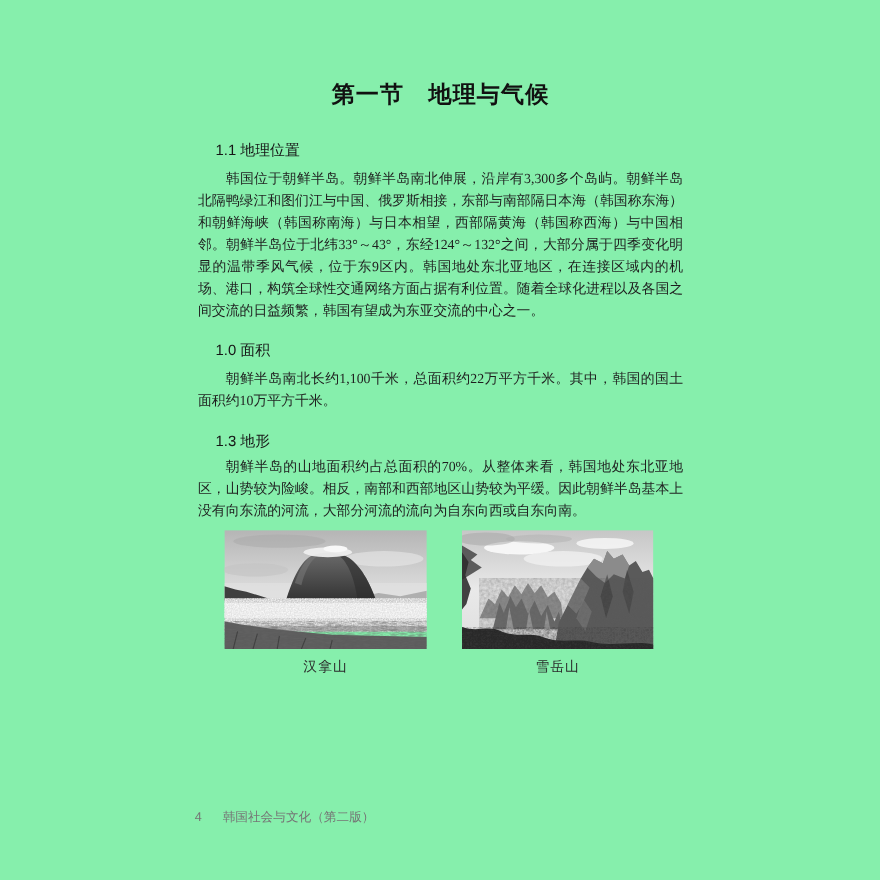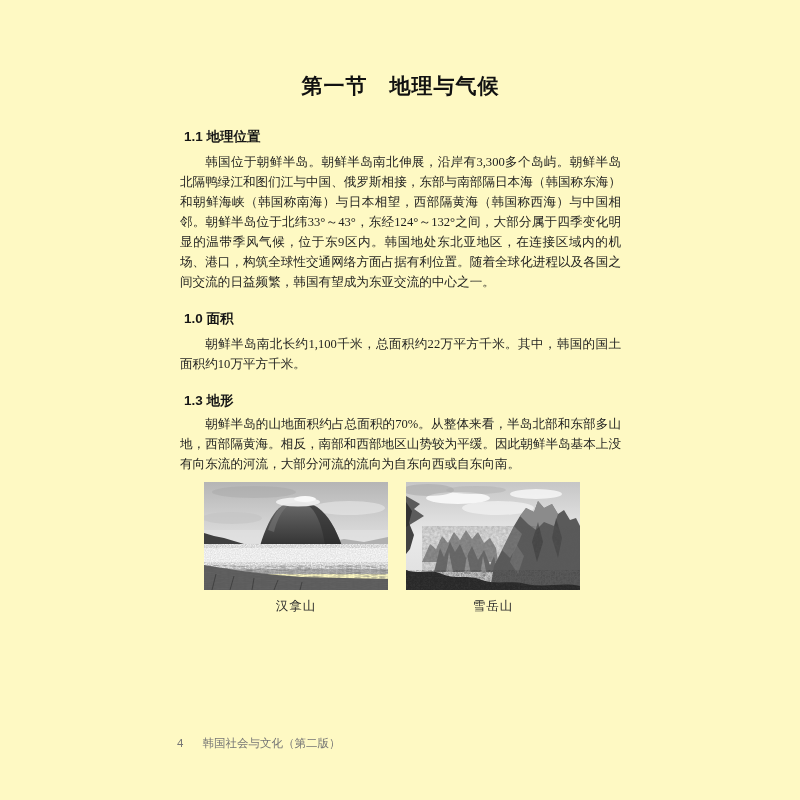--- a/index.html
+++ b/index.html
@@ -7,21 +7,21 @@
     padding: 0;
     width: 800px;
     height: 800px;
     background: #ffffff;
     overflow: hidden;
   }
   .page {
     position: relative;
     width: 800px;
     height: 800px;
-    background: #fef9c3;
+    background: #86efac;
     font-family: "Liberation Serif", "DejaVu Serif", serif;
     color: #1e1e1e;
   }
   .content {
     position: absolute;
     left: 180px;
     top: 0;
     width: 441px;
   }
   .section-title {
@@ -29,23 +29,23 @@
     text-align: center;
     font-size: 21px;
     font-weight: bold;
     line-height: 28px;
     letter-spacing: 1px;
     color: #111111;
   }
   h2.heading {
     font-family: "Liberation Sans", "DejaVu Sans", sans-serif;
     font-size: 13.5px;
-    font-weight: bold;
+    font-weight: normal;
     line-height: 18px;
-    margin: 18px 0 0 4px;
+    margin: 18px 0 0 16px;
     color: #161616;
   }
   h2.heading.first {
     margin-top: 28px;
   }
   h3.subheading {
     font-size: 13px;
     font-weight: bold;
     line-height: 17px;
     margin: 5px 0 0 0;
@@ -60,21 +60,21 @@
     margin: 0;
   }
   p.body-par.after-heading {
     margin-top: 6px;
   }
   p.body-par.after-subheading {
     margin-top: 4px;
   }
   .figure-row {
     display: flex;
-    gap: 18px;
+    gap: 32px;
     margin: 8px 0 0 24px;
   }
   figure {
     margin: 0;
     display: flex;
     flex-direction: column;
     align-items: center;
   }
   figure svg {
     display: block;
@@ -110,21 +110,21 @@
     <h1 class="section-title">第一节　地理与气候</h1>
 
     <h2 class="heading first">1.1 地理位置</h2>
     <p class="body-par after-heading">韩国位于朝鲜半岛。朝鲜半岛南北伸展，沿岸有3,300多个岛屿。朝鲜半岛北隔鸭绿江和图们江与中国、俄罗斯相接，东部与南部隔日本海（韩国称东海）和朝鲜海峡（韩国称南海）与日本相望，西部隔黄海（韩国称西海）与中国相邻。朝鲜半岛位于北纬33°～43°，东经124°～132°之间，大部分属于四季变化明显的温带季风气候，位于东9区内。韩国地处东北亚地区，在连接区域内的机场、港口，构筑全球性交通网络方面占据有利位置。随着全球化进程以及各国之间交流的日益频繁，韩国有望成为东亚交流的中心之一。</p>
 
     <h2 class="heading">1.0 面积</h2>
     <p class="body-par after-heading">朝鲜半岛南北长约1,100千米，总面积约22万平方千米。其中，韩国的国土面积约10万平方千米。</p>
 
     <h2 class="heading">1.3 地形</h2>
 
-    <p class="body-par after-subheading">朝鲜半岛的山地面积约占总面积的70%。从整体来看，半岛北部和东部多山地，西部隔黄海。相反，南部和西部地区山势较为平缓。因此朝鲜半岛基本上没有向东流的河流，大部分河流的流向为自东向西或自东向南。</p>
+    <p class="body-par after-subheading">朝鲜半岛的山地面积约占总面积的70%。从整体来看，韩国地处东北亚地区，山势较为险峻。相反，南部和西部地区山势较为平缓。因此朝鲜半岛基本上没有向东流的河流，大部分河流的流向为自东向西或自东向南。</p>
 
     <div class="figure-row">
 
       <figure>
         <svg width="184" height="108" viewBox="0 0 184 108">
           <defs>
             <linearGradient id="skyL" x1="0" y1="0" x2="0" y2="1">
               <stop offset="0" stop-color="#b5b5b5"></stop>
               <stop offset="0.65" stop-color="#d4d4d4"></stop>
               <stop offset="1" stop-color="#e2e2e2"></stop>

